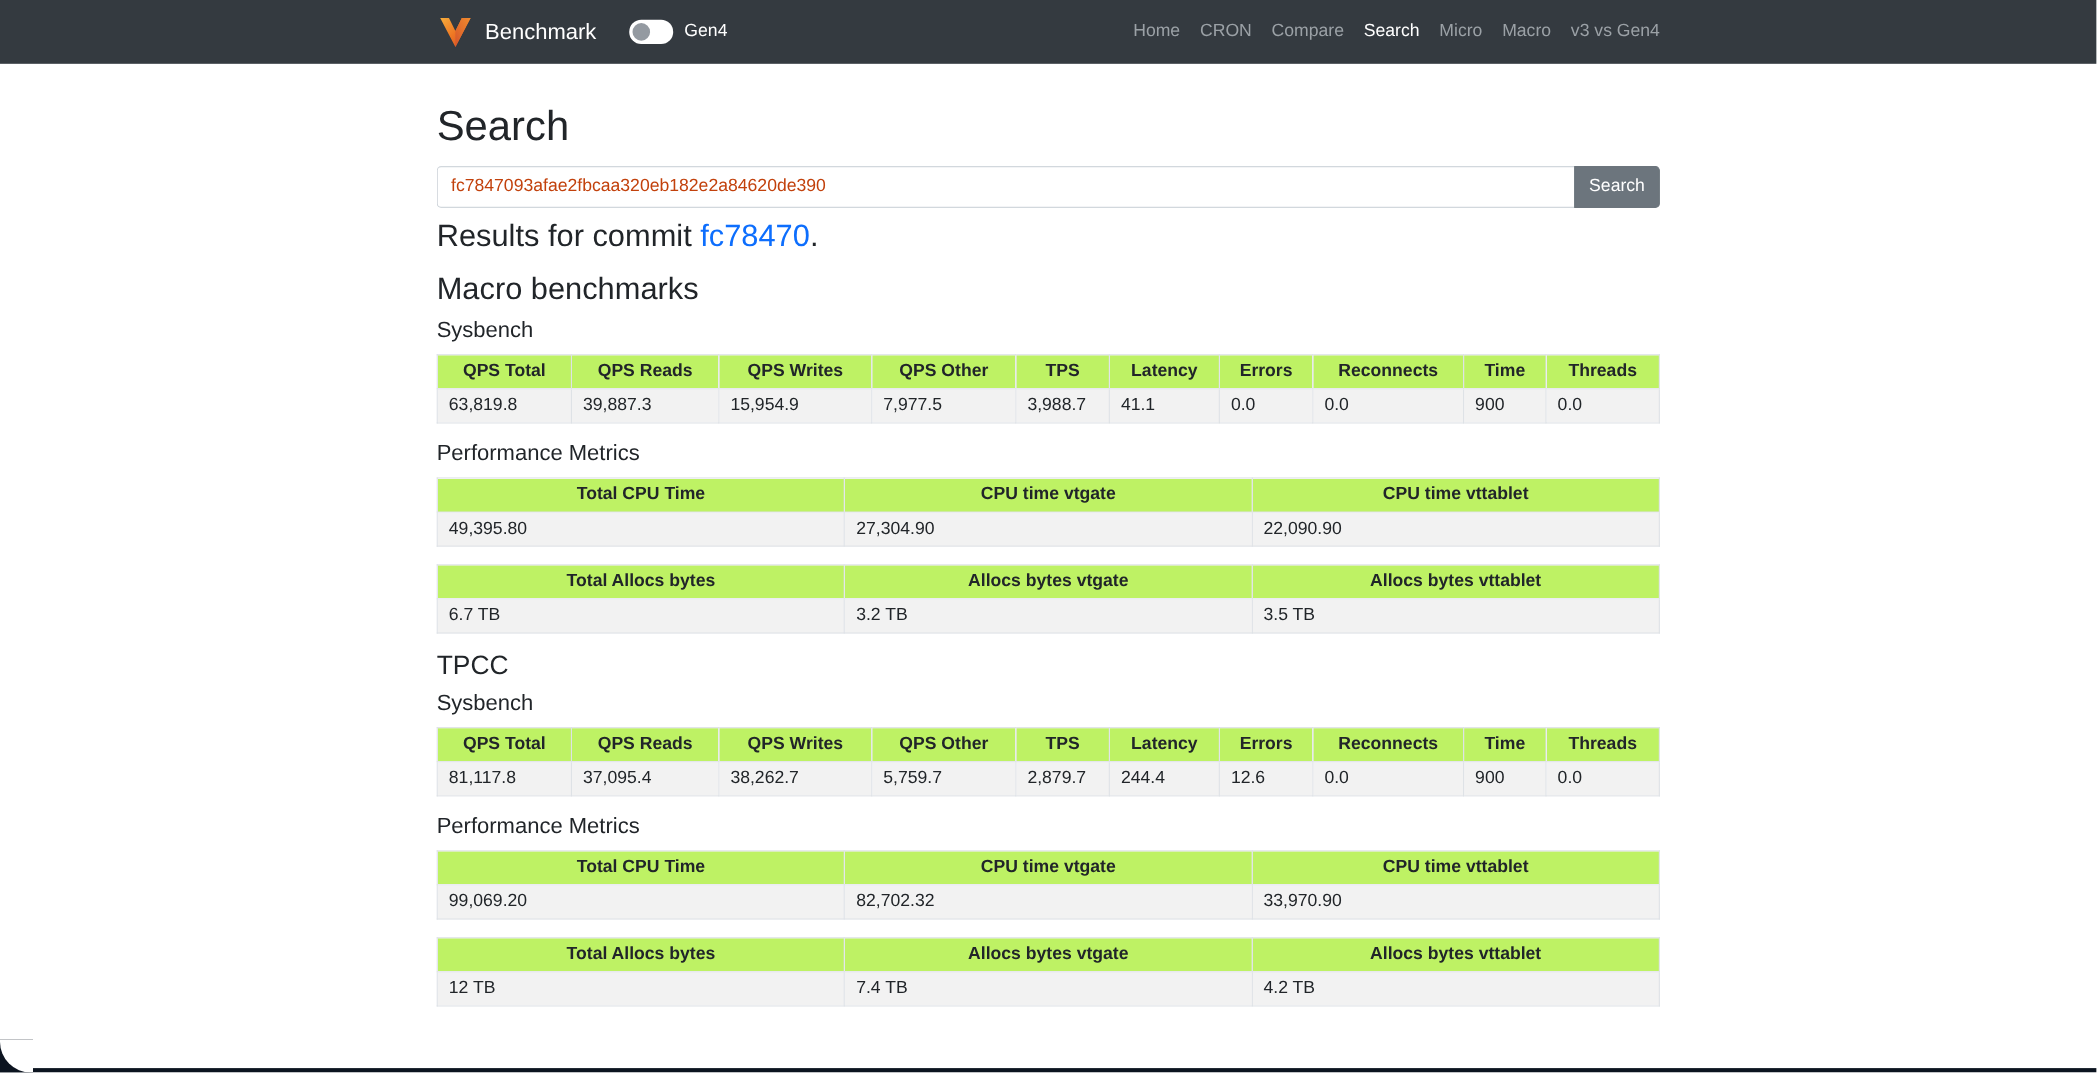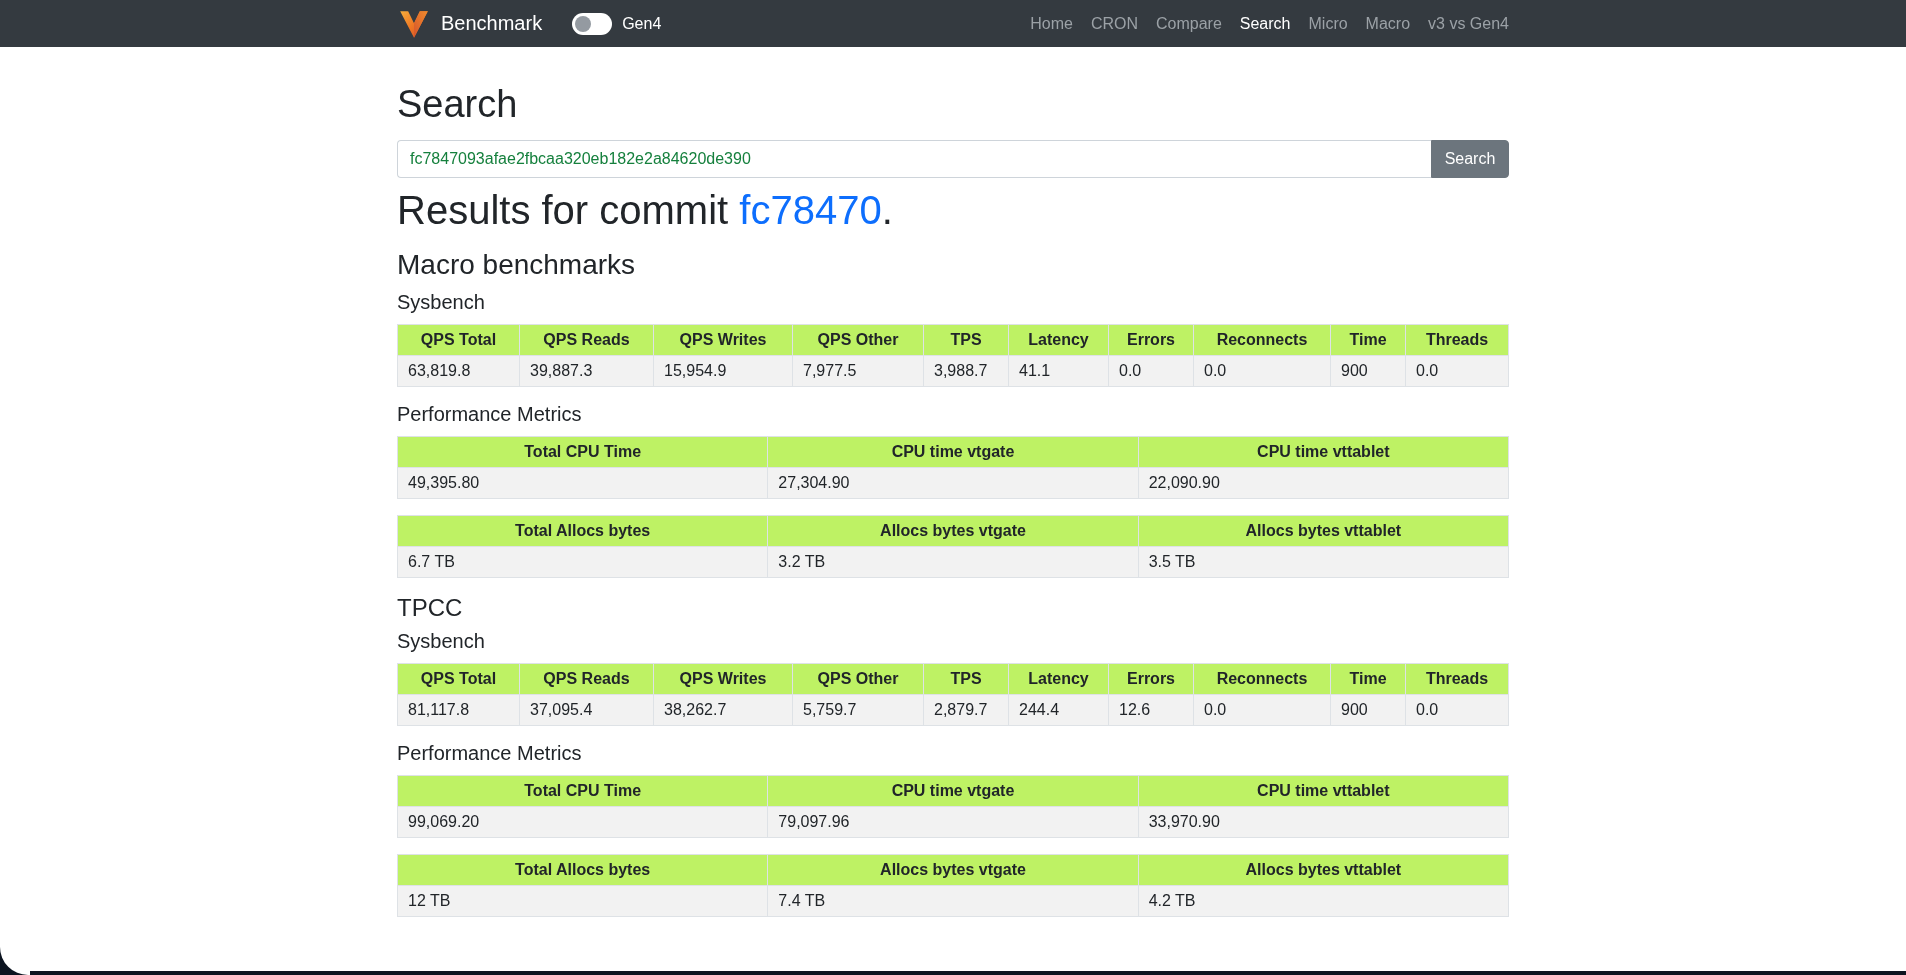--- a/index.html
+++ b/index.html
@@ -5,45 +5,45 @@
 <style>
   * { box-sizing: border-box; }
   html, body { margin: 0; padding: 0; }
   body {
     width: 1906px; height: 975px; overflow: hidden; position: relative;
     background: #fff; color: #212529;
     font-family: "Liberation Sans", "DejaVu Sans", sans-serif;
   }
 
   
-  .navbar { background: var(--navbar_bg, #343a40); height: 47px; display: flex; align-items: center; }
+  .navbar { background: var(--navbar_bg, #343a40); height: 58px; display: flex; align-items: center; }
   .nav-inner { width: 1112px; margin: 0 auto; display: flex; align-items: center; }
   .brand { display: flex; align-items: center; gap: 10px; color: #fff; font-size: 20px; text-decoration: none; }
   .brand svg { width: 34px; height: 34px; display: block; }
   .switch-wrap { display: flex; align-items: center; margin-left: 30px; gap: 10px; color: #fff; font-size: 16px; }
   .switch { width: 40px; height: 22px; background: #fff; border-radius: 11px; position: relative; cursor: pointer; }
   .switch .knob { position: absolute; left: 3px; top: 3px; width: 16px; height: 16px; border-radius: 50%; background: var(--knob_gray, #949aa1); }
   .nav-links { margin-left: auto; display: flex; align-items: center; }
   .nav-links a { color: var(--navlink_gray, #9ba1a6); text-decoration: none; font-size: 16px; padding: 0 9px; white-space: nowrap; }
   .nav-links a.active { color: #fff; }
   .nav-links a:last-child { padding-right: 0; }
 
   
   .container { width: 1112px; margin: 0 auto; }
   h1 { font-size: 38px; font-weight: 500; margin: 36px 0 14px; }
   .input-group { display: flex; height: 38px; margin-bottom: 8px; }
   .input-group input {
     flex: 1; border: 1px solid #ced4da; border-right: none; border-radius: 4px 0 0 4px;
-    padding: 0 12px; font-size: 16px; color: #15803d; font-family: inherit; outline: none; background: #fff;
+    padding: 0 12px; font-size: 16px; color: #c2410c; font-family: inherit; outline: none; background: #fff;
   }
   .btn-search {
     width: 78px; background: var(--button_bg, #6c757d); color: #fff; border: 1px solid var(--button_bg, #6c757d);
     border-radius: 0 4px 4px 0; font-size: 16px; font-family: inherit; cursor: pointer;
   }
-  h2 { font-size: 40px; font-weight: 500; margin: 10px 0 16px; }
+  h2 { font-size: 28px; font-weight: 500; margin: 10px 0 16px; }
   h2 a { color: var(--link_blue, #0d6efd); text-decoration: none; }
   h3 { font-size: 28px; font-weight: 500; margin: 8px 0 10px; }
   h4 { font-size: 24px; font-weight: 500; margin: 2px 0 8px; }
   h5 { font-size: 20px; font-weight: 500; margin: 8px 0 10px; }
   .perf-title { margin: 12px 0 10px; }
 
   
   table { border-collapse: collapse; width: 100%; margin-bottom: 16px; table-layout: fixed; font-size: 16px; }
   th, td { border: 1px solid var(--table_border, #dee2e6); padding: 6px 10px; overflow: hidden; white-space: nowrap; }
   th { text-align: center; font-weight: 700; background: #bef264; }
@@ -238,21 +238,21 @@
       <thead>
         <tr>
           <th>Total CPU Time</th>
           <th>CPU time vtgate</th>
           <th>CPU time vttablet</th>
         </tr>
       </thead>
       <tbody>
         <tr>
           <td>99,069.20</td>
-          <td>79,097.96</td>
+          <td>82,702.32</td>
           <td>33,970.90</td>
         </tr>
       </tbody>
     </table>
   <table>
       <thead>
         <tr>
           <th>Total Allocs bytes</th>
           <th>Allocs bytes vtgate</th>
           <th>Allocs bytes vttablet</th>

